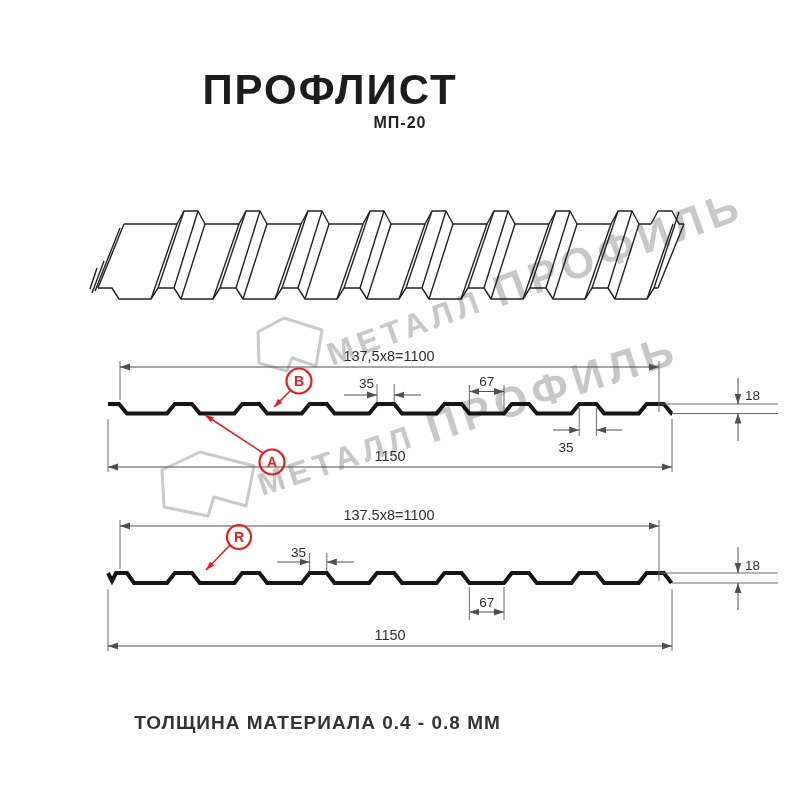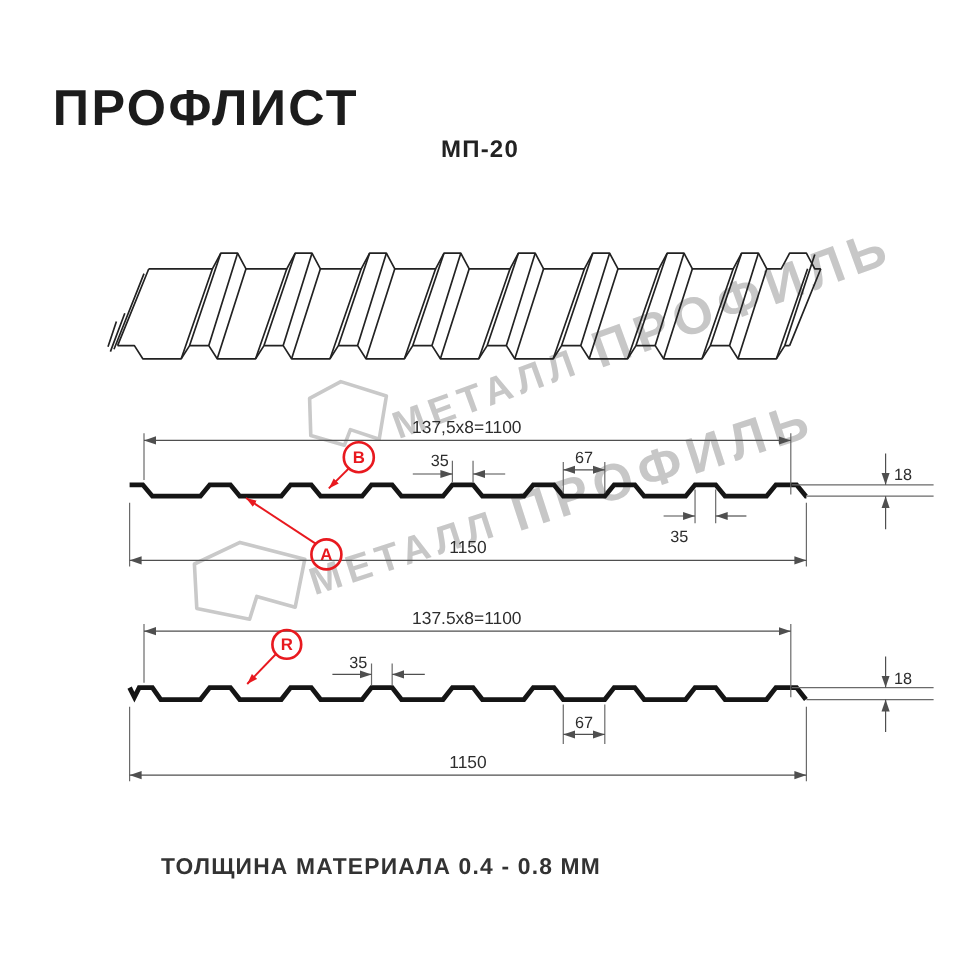--- a/index.html
+++ b/index.html
@@ -1,21 +1,21 @@
 <!DOCTYPE html>
 <html><head>
 <meta charset="utf-8">
 <style>
   html,body{margin:0;padding:0;}
   body{width:800px;height:800px;background:#ffffff;position:relative;overflow:hidden;
        font-family:"Liberation Sans",sans-serif;}
-  .title{position:absolute;top:66px;left:0;width:660px;text-align:left;
-         font-size:42px;font-weight:800;letter-spacing:2px;color:#1c1c1c;margin-left:44px;}
+  .title{position:absolute;top:66px;left:0;width:660px;text-align:center;
+         font-size:42px;font-weight:800;letter-spacing:2px;color:#1c1c1c;}
   .subtitle{position:absolute;top:114px;left:0;width:800px;text-align:center;
-            font-size:20px;font-weight:600;letter-spacing:1px;color:#222;}
+            font-size:16px;font-weight:600;letter-spacing:1px;color:#222;}
   .caption{position:absolute;top:712px;left:0;width:635px;text-align:center;
            font-size:19px;font-weight:600;letter-spacing:1px;color:#333;}
   svg{position:absolute;top:0;left:0;}
   .sheet{stroke:#222;stroke-width:1.4;fill:none;stroke-linejoin:round;}
   .prof{stroke:#151515;stroke-width:4;fill:none;stroke-linejoin:miter;}
   .dimline{stroke:#4f4f4f;stroke-width:1;fill:none;}
   .extline{stroke:#6a6a6a;stroke-width:1;fill:none;}
   .dimtext{font-size:13.5px;fill:#2d2d2d;}
   .dimtext-lg{font-size:14.5px;fill:#2d2d2d;}
   .wm{fill:#c7c7c7;font-weight:bold;}

